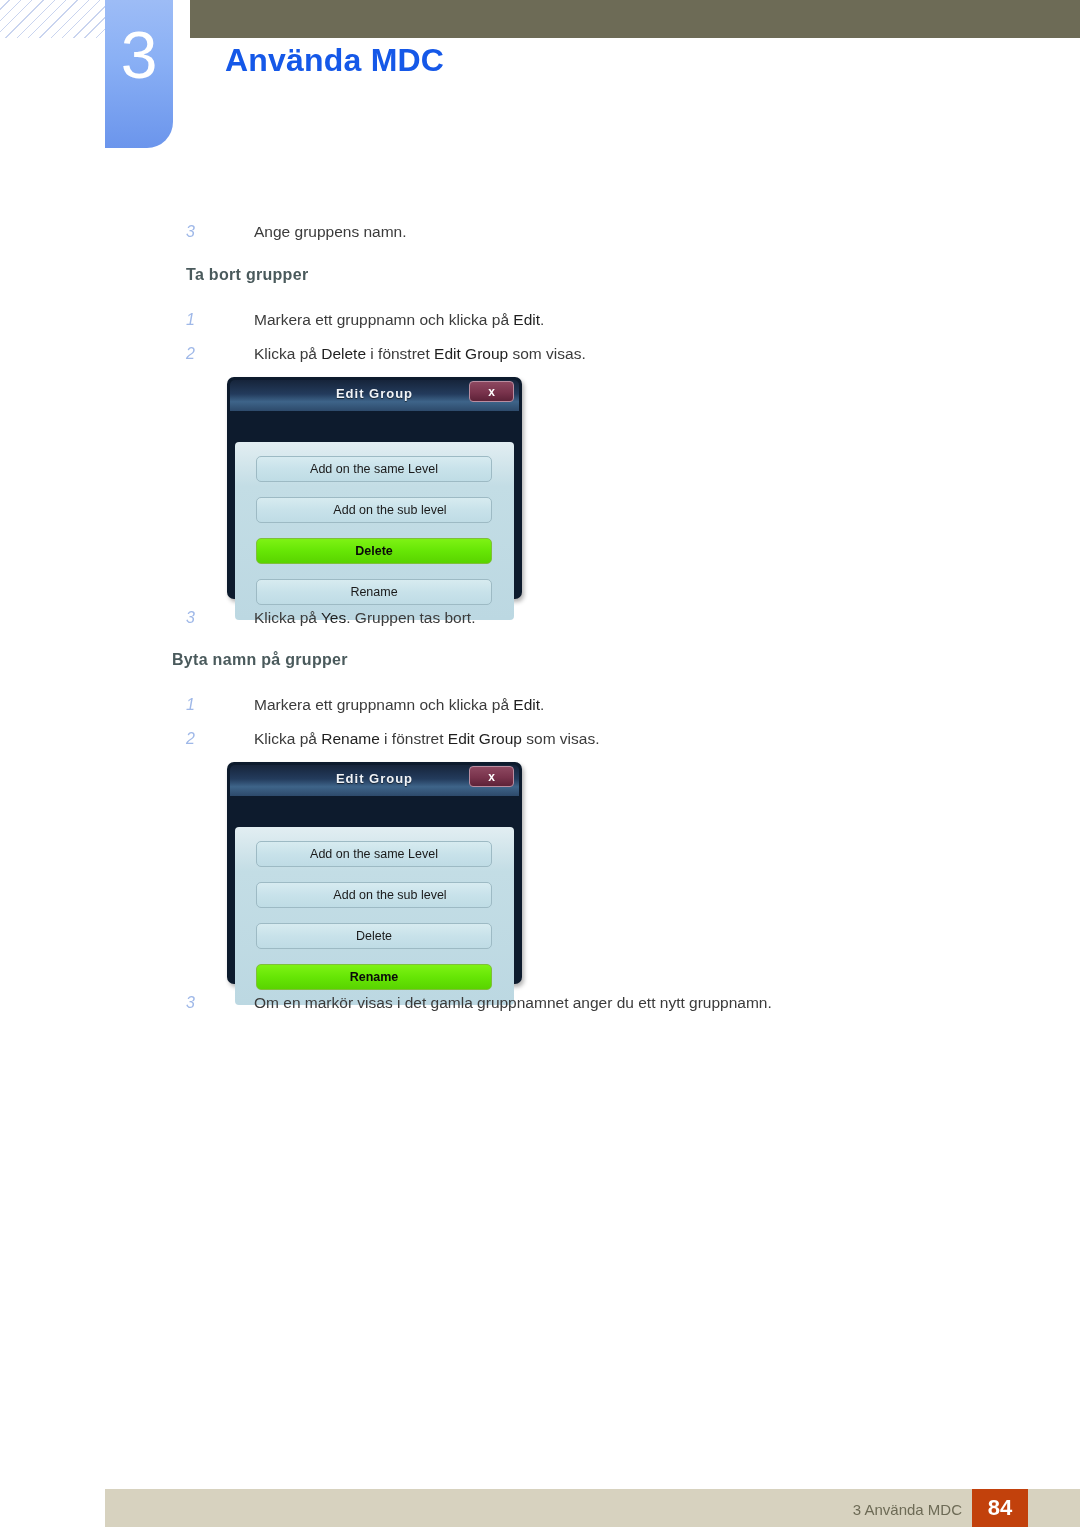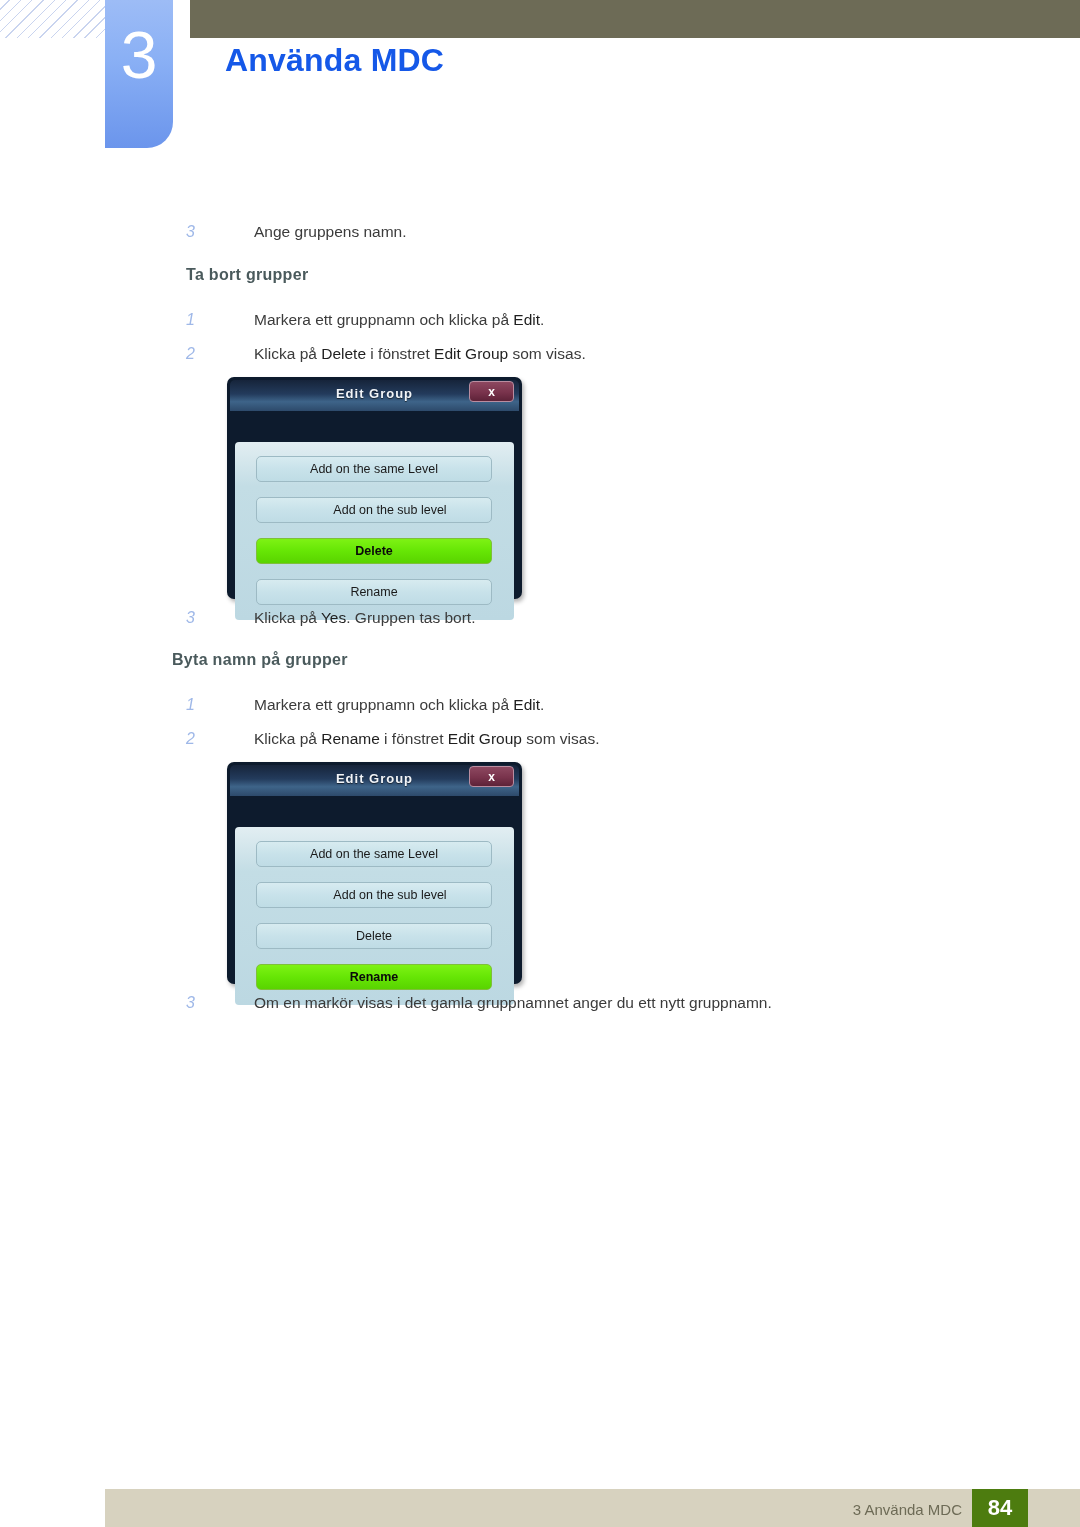--- a/index.html
+++ b/index.html
@@ -186,21 +186,21 @@
   .footer-text {
     position: absolute;
     right: 118px; bottom: 9px;
     color: #6d6b56;
     font-size: 15px;
   }
   .footer-page {
     position: absolute;
     right: 52px; bottom: 0;
     width: 56px; height: 38px;
-    background: #4d7c0f;
+    background: #c2410c;
     color: #ffffff;
     font-size: 22px;
     font-weight: bold;
     text-align: center;
     line-height: 38px;
   }
 </style>
 </head>
 <body>
 

